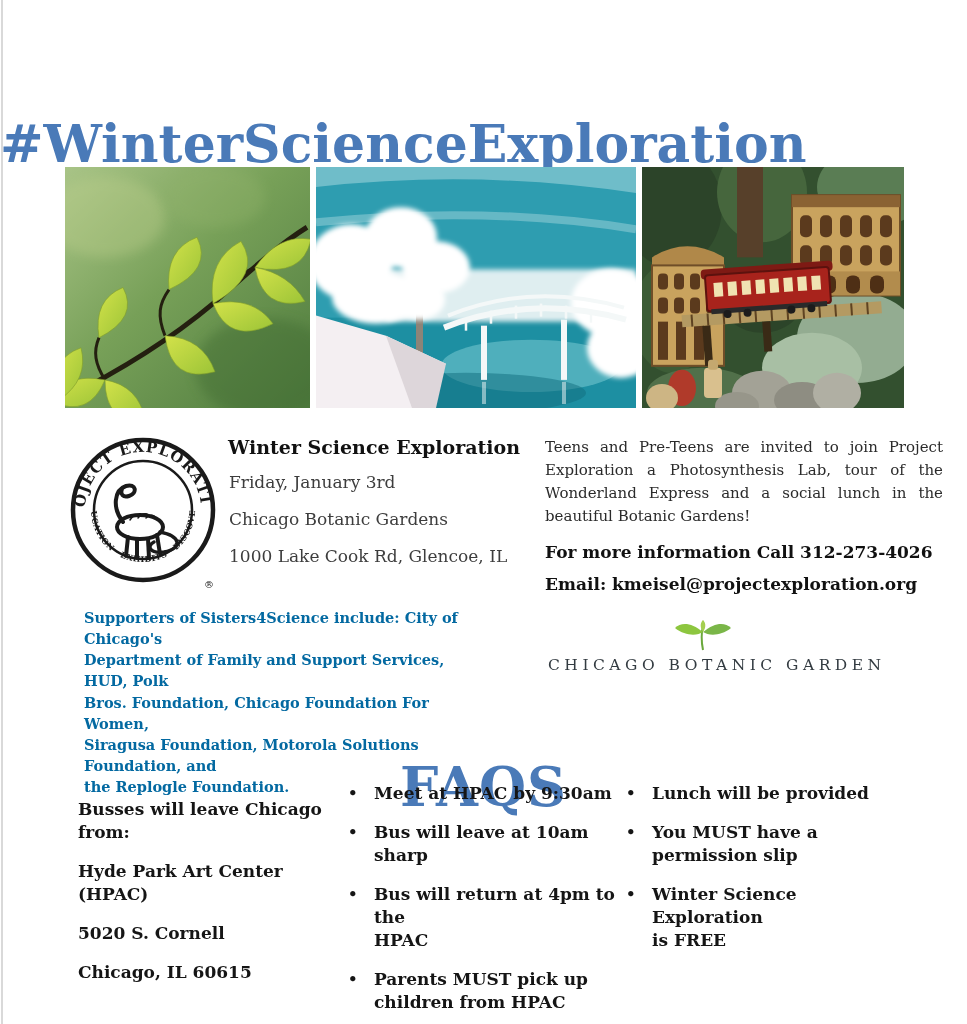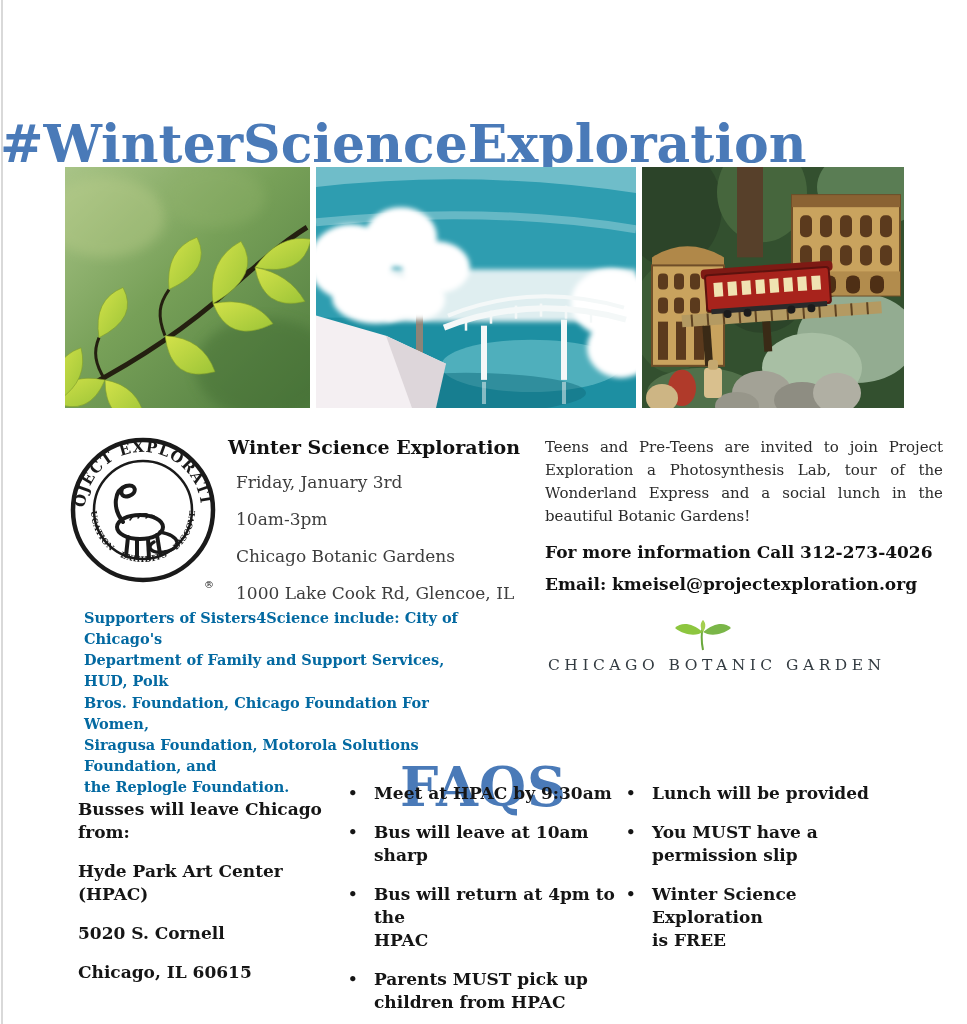--- a/index.html
+++ b/index.html
@@ -30,21 +30,21 @@
   .photo{height:241px;overflow:hidden;background:#ddd;}
   .photo svg{display:block;width:100%;height:100%;}
   .photo-1{width:245px;}
   .photo-2{width:320px;}
   .photo-3{width:262px;}
 
   
   .org-logo{position:absolute;left:68px;top:430px;width:150px;height:166px;}
   .event-block{position:absolute;left:228px;top:436px;width:300px;}
   .event-title{font-size:19px;font-weight:bold;color:#111;margin:0 0 14px 0;}
-  .event-line{font-size:17px;color:#3d3d3d;margin:0 0 17px 8px;}
+  .event-line{font-size:17px;color:#3d3d3d;margin:0 0 17px 1px;}
 
   .invite-block{position:absolute;left:545px;top:436px;width:398px;}
   .invite-par{
     font-size:15px;line-height:1.53;color:#2b2b2b;
     text-align:justify;margin:0 0 14px 0;
   }
   .contact-line{font-size:17px;font-weight:bold;color:#111;margin:4px 0 12px 0;}
 
   
   .supporters{
@@ -298,21 +298,20 @@
       <line x1="80" y1="107" x2="81" y2="126" stroke-width="4"></line>
       <line x1="89" y1="103" x2="92" y2="122" stroke-width="4"></line>
       <path d="M62 88 q 4 -6 9 -5 M70 86 q 4 -5 9 -4 M78 86 q 4 -4 8 -2" stroke-width="1.5"></path>
     </g>
     <text x="136" y="156" font-size="10" fill="#1a1a1a">®</text>
   </svg>
 
   <div class="event-block">
     <p class="event-title">Winter Science Exploration</p>
     <p class="event-line">Friday, January 3rd</p>
-    <p class="event-line">10am-3pm</p>
     <p class="event-line">Chicago Botanic Gardens</p>
     <p class="event-line">1000 Lake Cook Rd, Glencoe, IL</p>
   </div>
 
   <div class="invite-block">
     <p class="invite-par">Teens and Pre-Teens are invited to join Project Exploration a Photosynthesis Lab, tour of the Wonderland Express and a social lunch in the beautiful Botanic Gardens!</p>
     <p class="contact-line">For more information Call 312-273-4026</p>
     <p class="contact-line">Email: kmeisel@projectexploration.org</p>
   </div>
 

